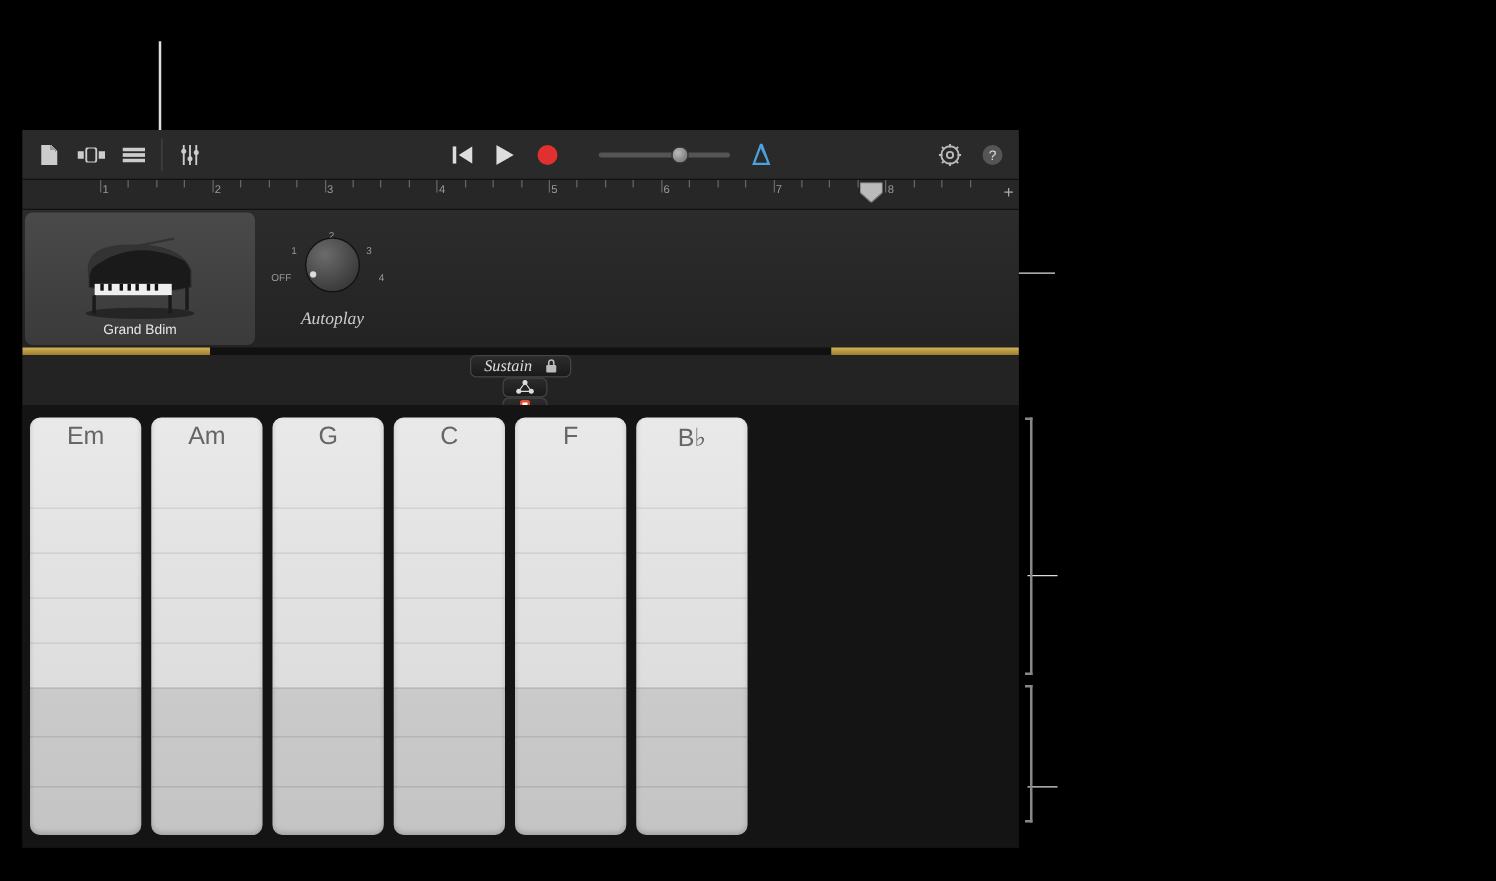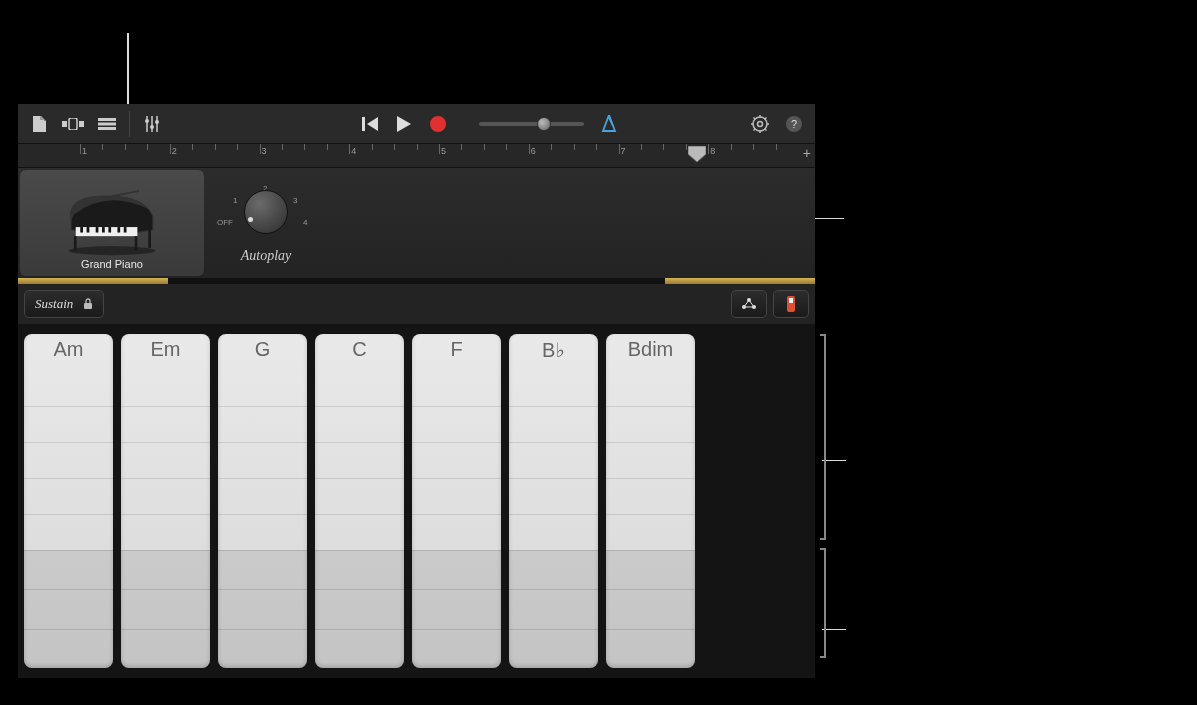--- a/index.html
+++ b/index.html
@@ -174,20 +174,21 @@
     height: 6px;
     background: linear-gradient(#d4b35a,#9d7c2e);
   }
   
   .midbar {
     height: 40px;
     background: #232323;
     display: flex;
     align-items: center;
     padding: 0 6px;
+    flex-direction: column;
   }
   .sustain-btn {
     background: linear-gradient(#2c2c2c,#1a1a1a);
     border: 1px solid #444;
     border-radius: 5px;
     height: 28px;
     padding: 0 10px;
     display: flex;
     align-items: center;
     gap: 10px;
@@ -424,21 +425,21 @@
             <rect x="49" y="42" width="3" height="6"></rect>
             <rect x="56" y="42" width="3" height="6"></rect>
             <rect x="66" y="42" width="3" height="6"></rect>
             <rect x="73" y="42" width="3" height="6"></rect>
           </g>
         <rect x="18" y="52" width="3" height="16" fill="#1a1a1a"></rect>
         <rect x="85" y="52" width="3" height="16" fill="#1a1a1a"></rect>
         <rect x="100" y="45" width="3" height="20" fill="#1a1a1a"></rect>
         <line x1="60" y1="8" x2="90" y2="2" stroke="#333" stroke-width="2"></line>
       </svg>
-      <div class="inst-name">Grand Piano</div>
+      <div class="inst-name">Grand Bdim</div>
     </div>
     <div class="autoplay-area">
       <div style="position:relative; width:90px; height:60px; display:flex; align-items:center; justify-content:center;">
         <span class="dial-label" style="left:-4px; top:36px">OFF</span>
         <span class="dial-label" style="left:12px; top:14px">1</span>
         <span class="dial-label" style="left:42px; top:2px">2</span>
         <span class="dial-label" style="left:72px; top:14px">3</span>
         <span class="dial-label" style="left:82px; top:36px">4</span>
         <div class="dial">
           <div class="dial-dot"></div>
@@ -474,31 +475,31 @@
       <svg width="14" height="18" viewBox="0 0 14 18">
           <rect x="3" y="1" width="8" height="16" rx="2" fill="#e05030"></rect>
           <rect x="5" y="3" width="4" height="5" fill="#fff"></rect>
         </svg>
     </div>
   </div>
 
   <div class="chord-area" id="chord-area">
 
     <div class="chord-col">
-        <div class="chord-label">Am</div>
+        <div class="chord-label">Em</div>
         <div class="seg" style="top: 72px;"></div>
         <div class="seg" style="top: 108px;"></div>
         <div class="seg" style="top: 144px;"></div>
         <div class="seg" style="top: 180px;"></div>
         <div class="bass" style="top: 216px; height: 39.3333px;"></div>
         <div class="bass" style="top: 255.333px; height: 39.3333px;"></div>
         <div class="bass" style="top: 294.667px; height: 39.3333px;"></div>
       </div>
       <div class="chord-col">
-        <div class="chord-label">Em</div>
+        <div class="chord-label">Am</div>
         <div class="seg" style="top: 72px;"></div>
         <div class="seg" style="top: 108px;"></div>
         <div class="seg" style="top: 144px;"></div>
         <div class="seg" style="top: 180px;"></div>
         <div class="bass" style="top: 216px; height: 39.3333px;"></div>
         <div class="bass" style="top: 255.333px; height: 39.3333px;"></div>
         <div class="bass" style="top: 294.667px; height: 39.3333px;"></div>
       </div>
       <div class="chord-col">
         <div class="chord-label">G</div>
@@ -533,29 +534,19 @@
       <div class="chord-col">
         <div class="chord-label">B♭</div>
         <div class="seg" style="top: 72px;"></div>
         <div class="seg" style="top: 108px;"></div>
         <div class="seg" style="top: 144px;"></div>
         <div class="seg" style="top: 180px;"></div>
         <div class="bass" style="top: 216px; height: 39.3333px;"></div>
         <div class="bass" style="top: 255.333px; height: 39.3333px;"></div>
         <div class="bass" style="top: 294.667px; height: 39.3333px;"></div>
       </div>
-      <div class="chord-col">
-        <div class="chord-label">Bdim</div>
-        <div class="seg" style="top: 72px;"></div>
-        <div class="seg" style="top: 108px;"></div>
-        <div class="seg" style="top: 144px;"></div>
-        <div class="seg" style="top: 180px;"></div>
-        <div class="bass" style="top: 216px; height: 39.3333px;"></div>
-        <div class="bass" style="top: 255.333px; height: 39.3333px;"></div>
-        <div class="bass" style="top: 294.667px; height: 39.3333px;"></div>
-      </div>
       <div class="side-brackets">
       <div class="bracket" style="top:10px; height:206px"></div>
       <div class="bracket" style="top:224px; height:110px"></div>
     </div>
   </div>
 
 </div>
 
 </body></html>

